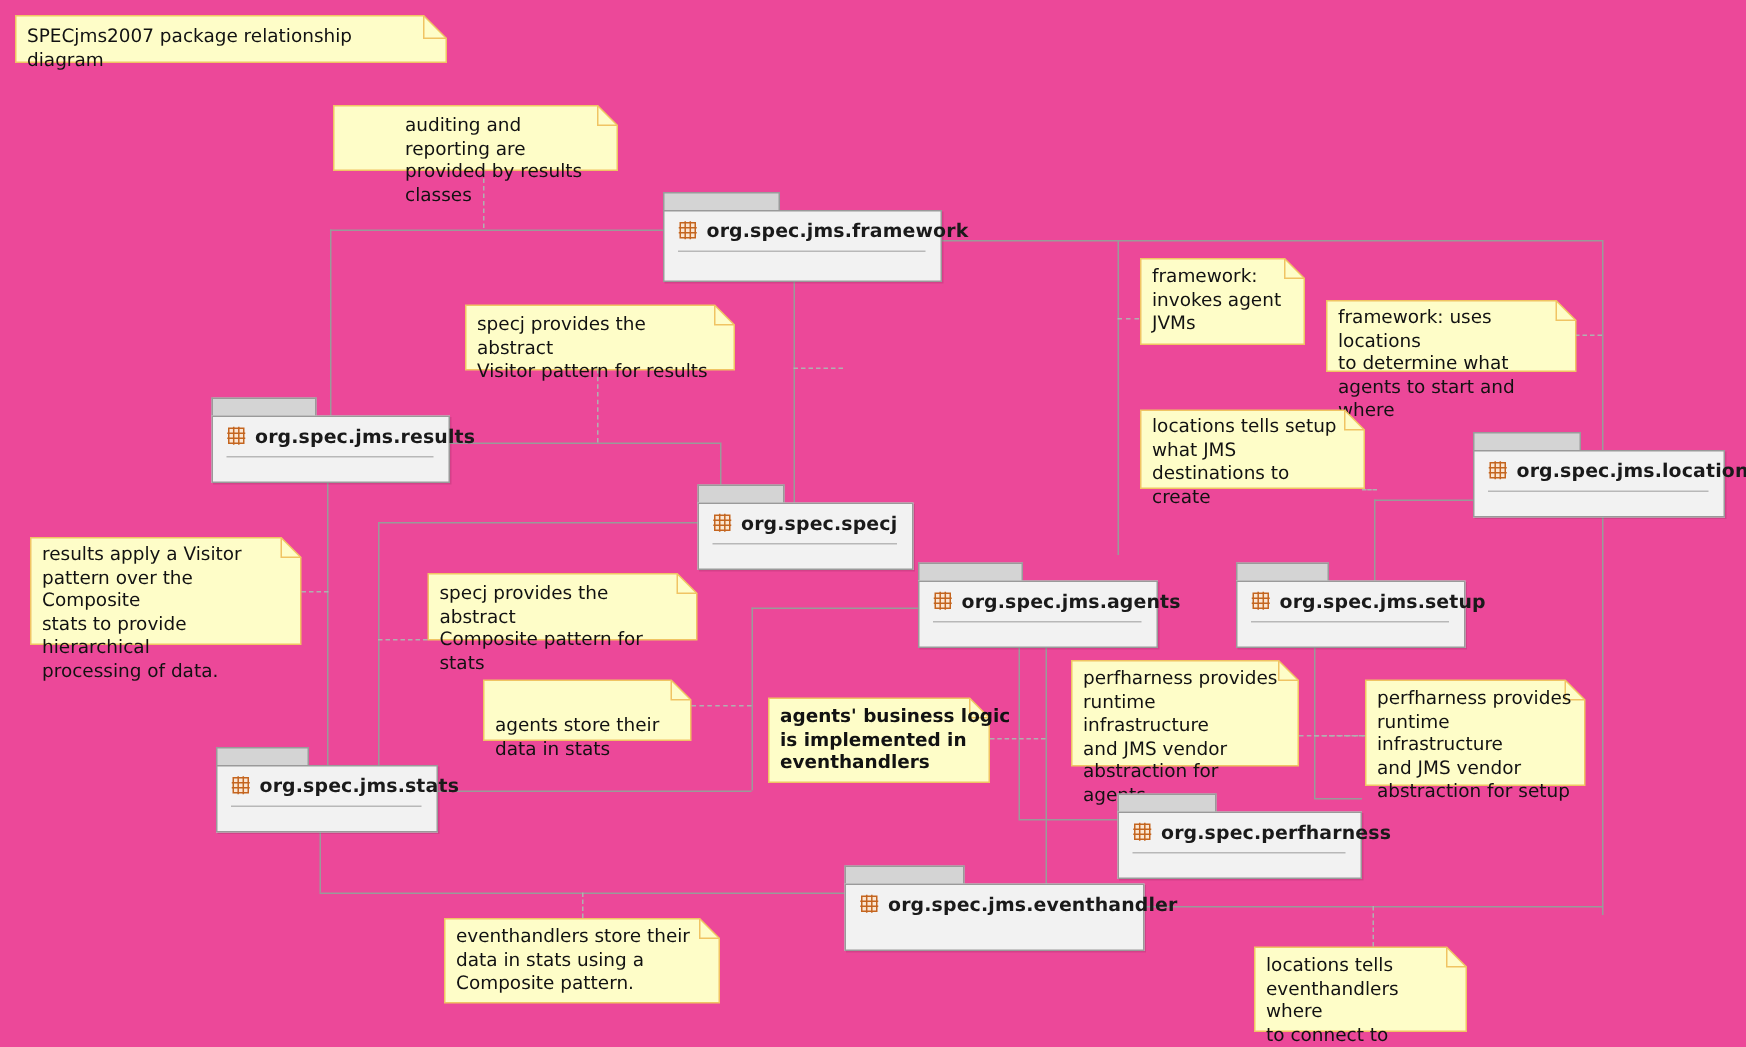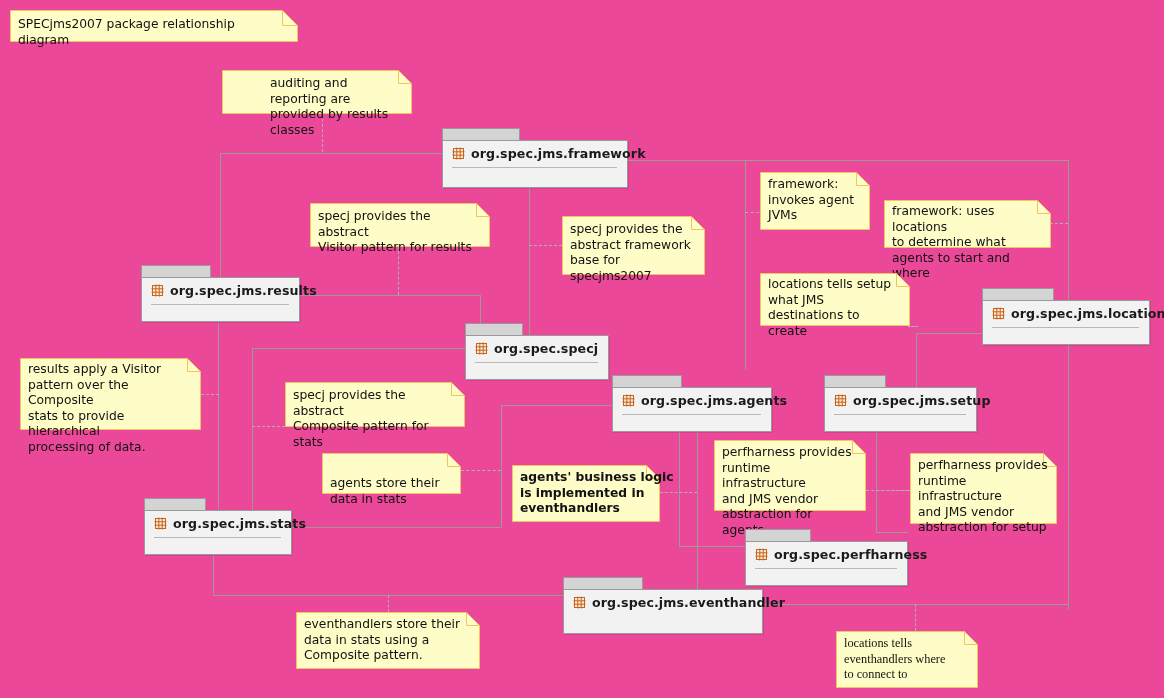--- a/index.html
+++ b/index.html
@@ -135,29 +135,20 @@
 
   <div class="note-wrap" style="left:310px;top:203px;width:180px;height:44px;">
     <svg class="note-svg" width="180" height="44" viewBox="0 0 180 44">
       <path d="M0.5,0.5 H166.5 L179.5,13.5 V43.5 H0.5 Z" fill="#fefdc8" stroke="#f0c463" stroke-width="1"></path>
       <path d="M166.5,0.5 V13.5 H179.5" fill="none" stroke="#f0c463" stroke-width="1"></path>
     </svg>
     <div class="note-txt" style="width:180px;height:44px;padding-top:6px;">specj provides the abstract
 Visitor pattern for results</div>
   </div>
 
-  <div class="note-wrap" style="left:562px;top:216px;width:143px;height:59px;">
-    <svg class="note-svg" width="143" height="59" viewBox="0 0 143 59">
-      <path d="M0.5,0.5 H129.5 L142.5,13.5 V58.5 H0.5 Z" fill="#fefdc8" stroke="#f0c463" stroke-width="1"></path>
-      <path d="M129.5,0.5 V13.5 H142.5" fill="none" stroke="#f0c463" stroke-width="1"></path>
-    </svg>
-    <div class="note-txt" style="width:143px;height:59px;padding-top:6px;">specj provides the
-abstract framework
-base for specjms2007</div>
-  </div>
 
   <div class="note-wrap" style="left:760px;top:172px;width:110px;height:58px;">
     <svg class="note-svg" width="110" height="58" viewBox="0 0 110 58">
       <path d="M0.5,0.5 H96.5 L109.5,13.5 V57.5 H0.5 Z" fill="#fefdc8" stroke="#f0c463" stroke-width="1"></path>
       <path d="M96.5,0.5 V13.5 H109.5" fill="none" stroke="#f0c463" stroke-width="1"></path>
     </svg>
     <div class="note-txt" style="width:110px;height:58px;padding-top:5px;">framework:
 invokes agent
 JVMs</div>
   </div>
@@ -251,21 +242,21 @@
     <div class="note-txt" style="width:184px;height:57px;padding-top:5px;">eventhandlers store their
 data in stats using a
 Composite pattern.</div>
   </div>
 
   <div class="note-wrap" style="left:836px;top:631px;width:142px;height:57px;">
     <svg class="note-svg" width="142" height="57" viewBox="0 0 142 57">
       <path d="M0.5,0.5 H128.5 L141.5,13.5 V56.5 H0.5 Z" fill="#fefdc8" stroke="#f0c463" stroke-width="1"></path>
       <path d="M128.5,0.5 V13.5 H141.5" fill="none" stroke="#f0c463" stroke-width="1"></path>
     </svg>
-    <div class="note-txt" style="width:142px;height:57px;padding-top:5px;font-family:Liberation Serif, serif;">locations tells
+    <div class="note-txt" style="width:142px;height:57px;padding-top:5px;">locations tells
 eventhandlers where
 to connect to</div>
   </div>
 
   <div class="pkg" style="left:442px;top:128px;">
     <div class="tab" style="width:78px;"></div>
     <div class="body" style="width:186px;height:48px;">
       <div class="row">
         <svg class="gridicon" viewBox="0 0 13 13">
           <rect x="1.5" y="1.5" width="10" height="10" fill="#fbe6d2" stroke="#c4651f" stroke-width="1"></rect>

